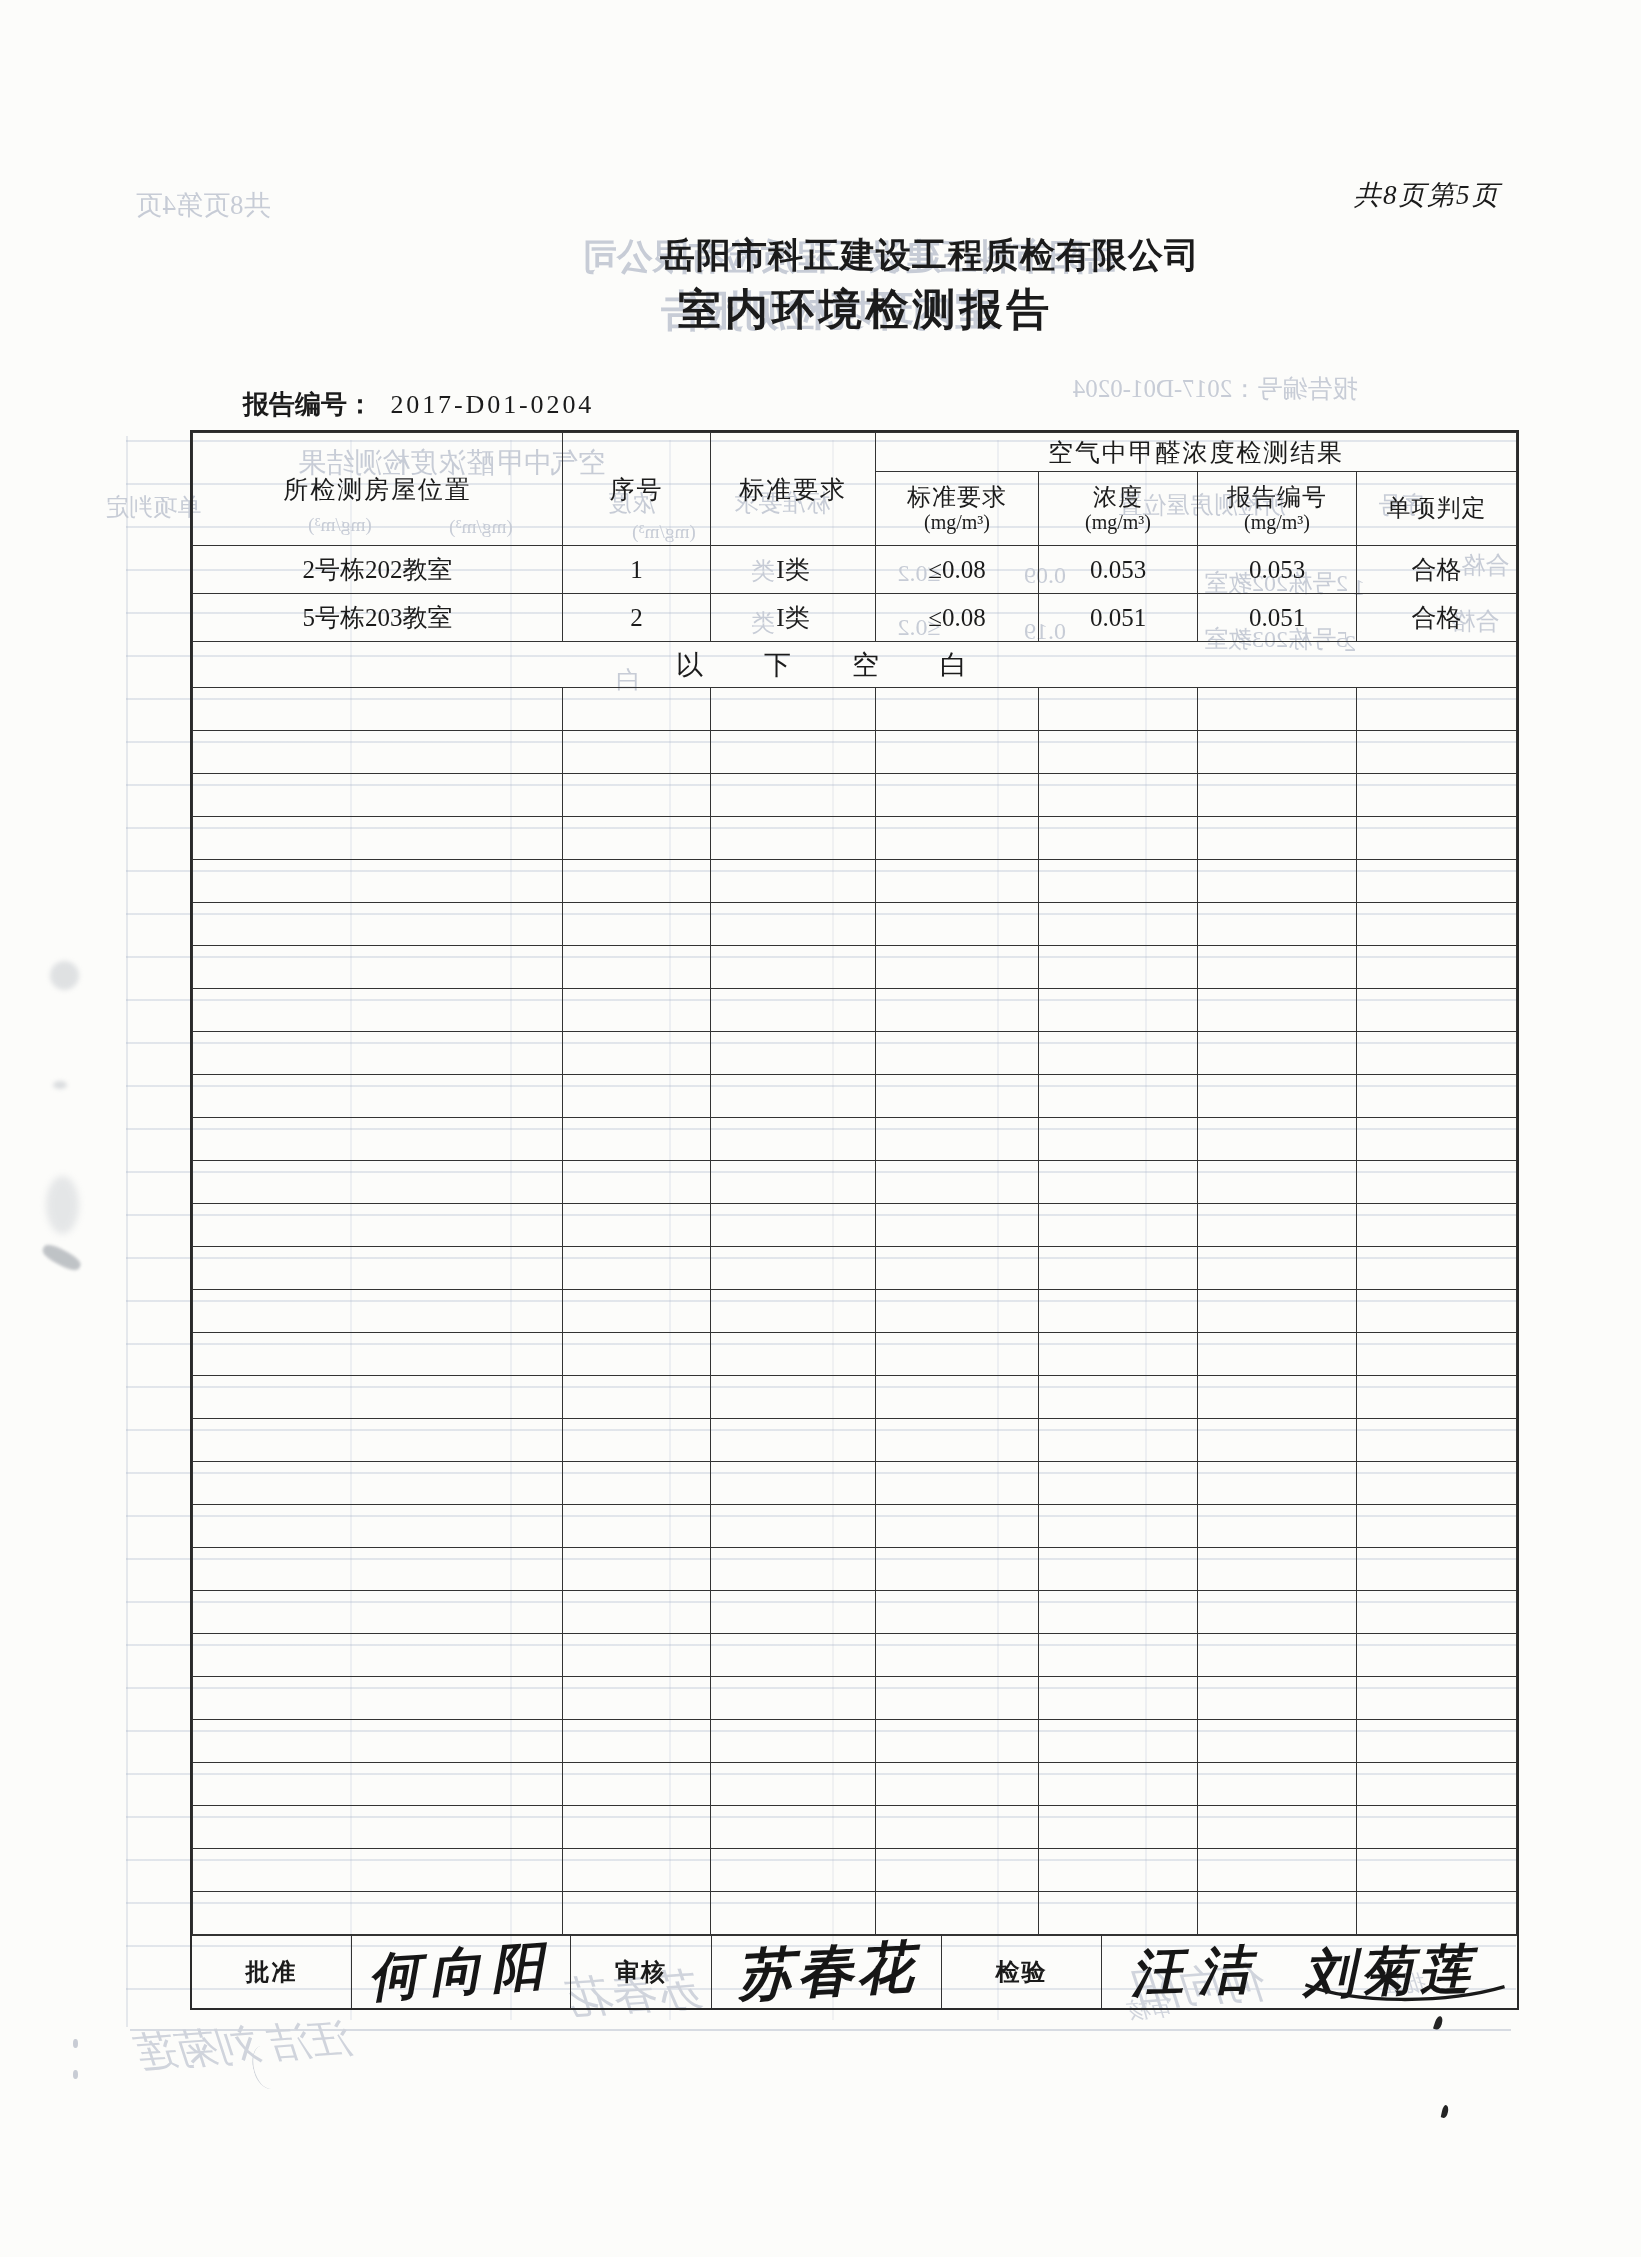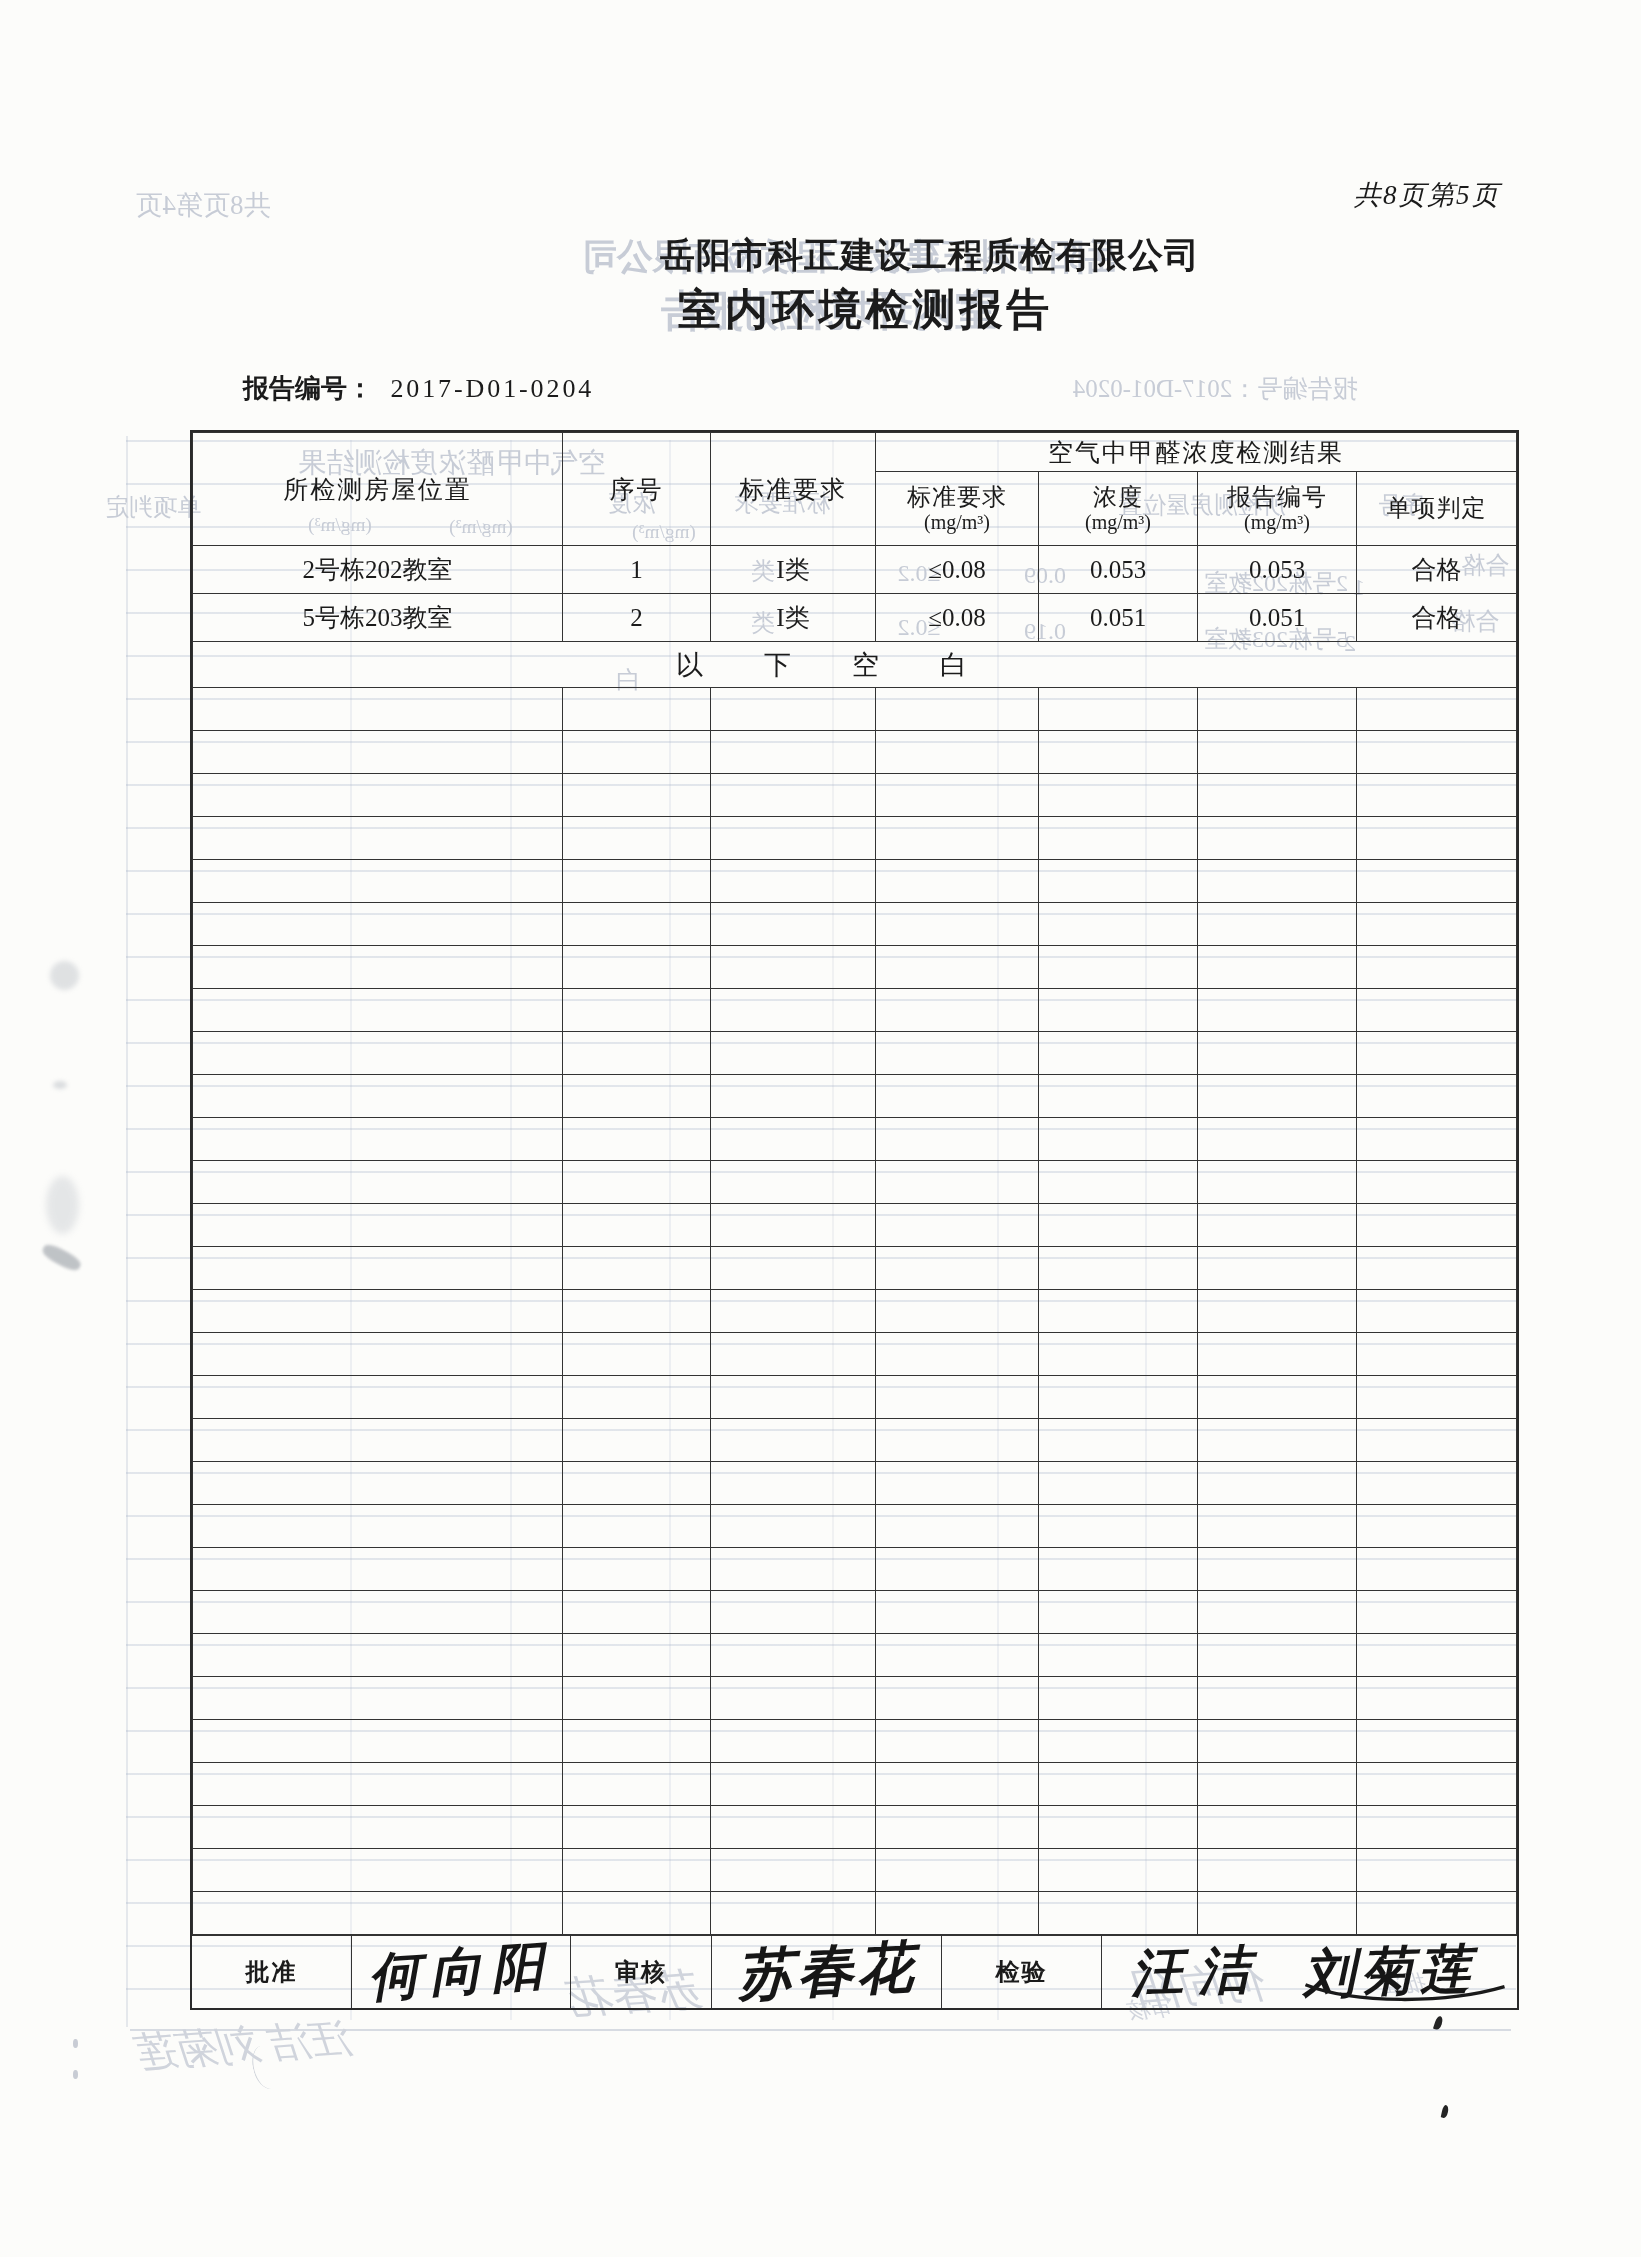--- a/index.html
+++ b/index.html
@@ -141,21 +141,21 @@
 <div class="ink-speck" style="left:1442px;top:2105px;width:5.8px;height:12.6px;transform:rotate(12deg);"></div>
 
 <div id="content-layer">
 
   <div class="abs page-num" style="left:1354px;top:177px;font-style:italic;">共8页第5页</div>
 
   <div class="abs title1" style="left:660px;top:232px;">岳阳市科正建设工程质检有限公司</div>
 
   <div class="abs title2" style="left:678px;top:281px;">室内环境检测报告</div>
 
-  <div class="abs report-line" style="left:243px;top:371px;">
+  <div class="abs report-line" style="left:243px;top:387px;">
     <span class="lbl">报告编号：</span><span class="val">2017-D01-0204</span>
   </div>
 
   <div class="table-wrap">
     <table class="grid">
       <colgroup>
         <col style="width:370px">
           <col style="width:148px">
           <col style="width:165px">
         <col style="width:163px">

